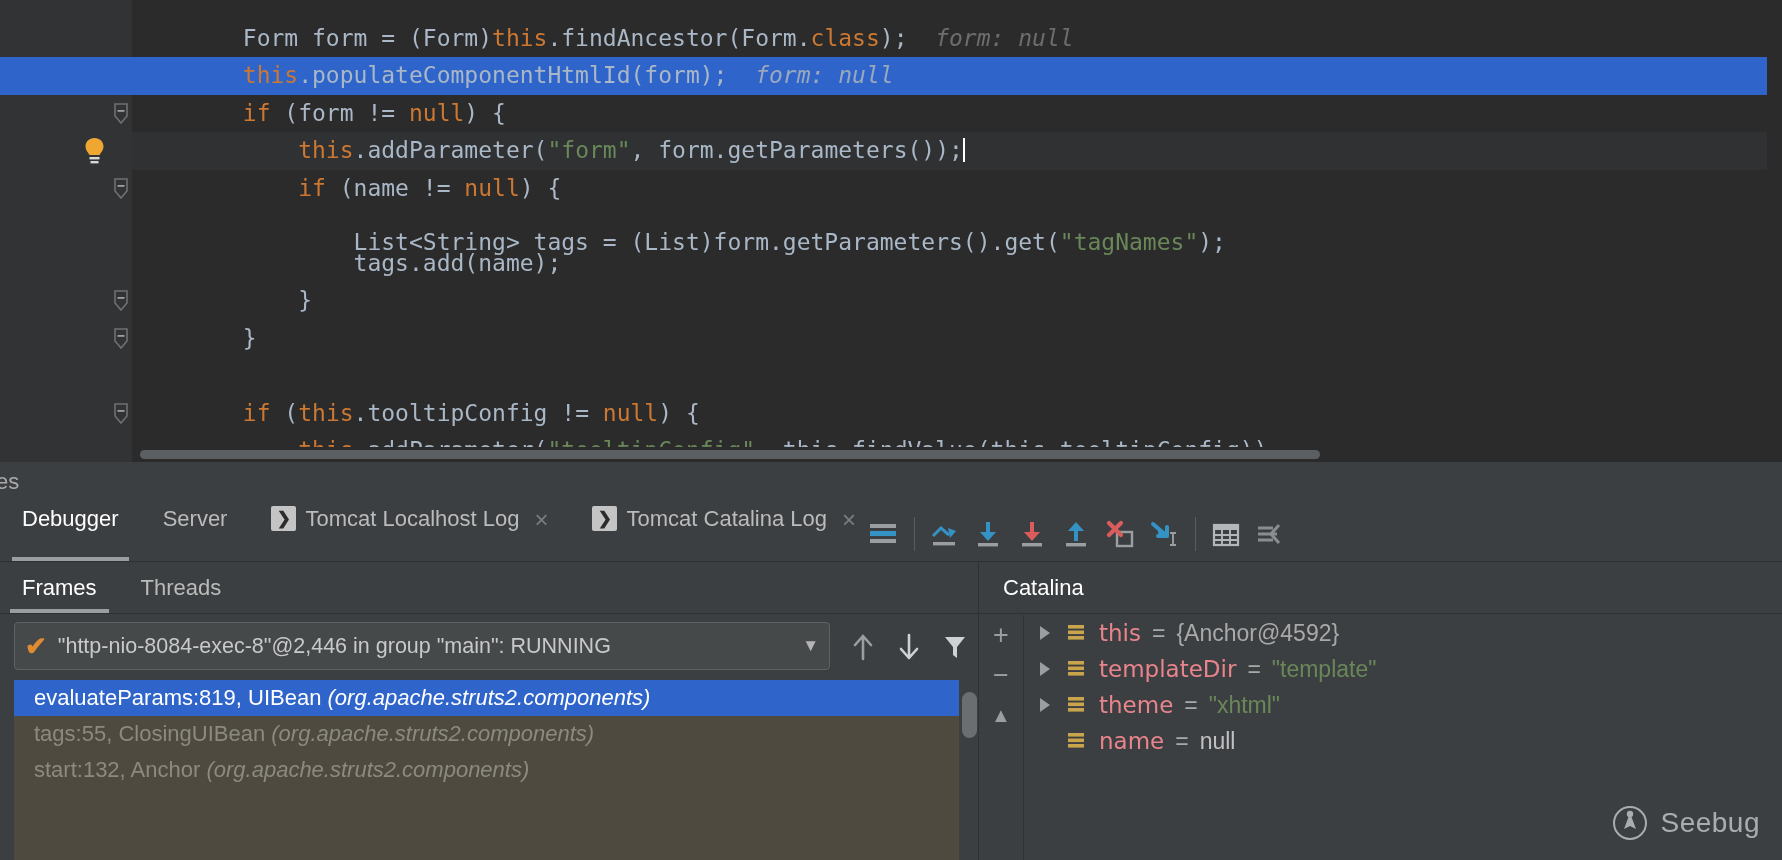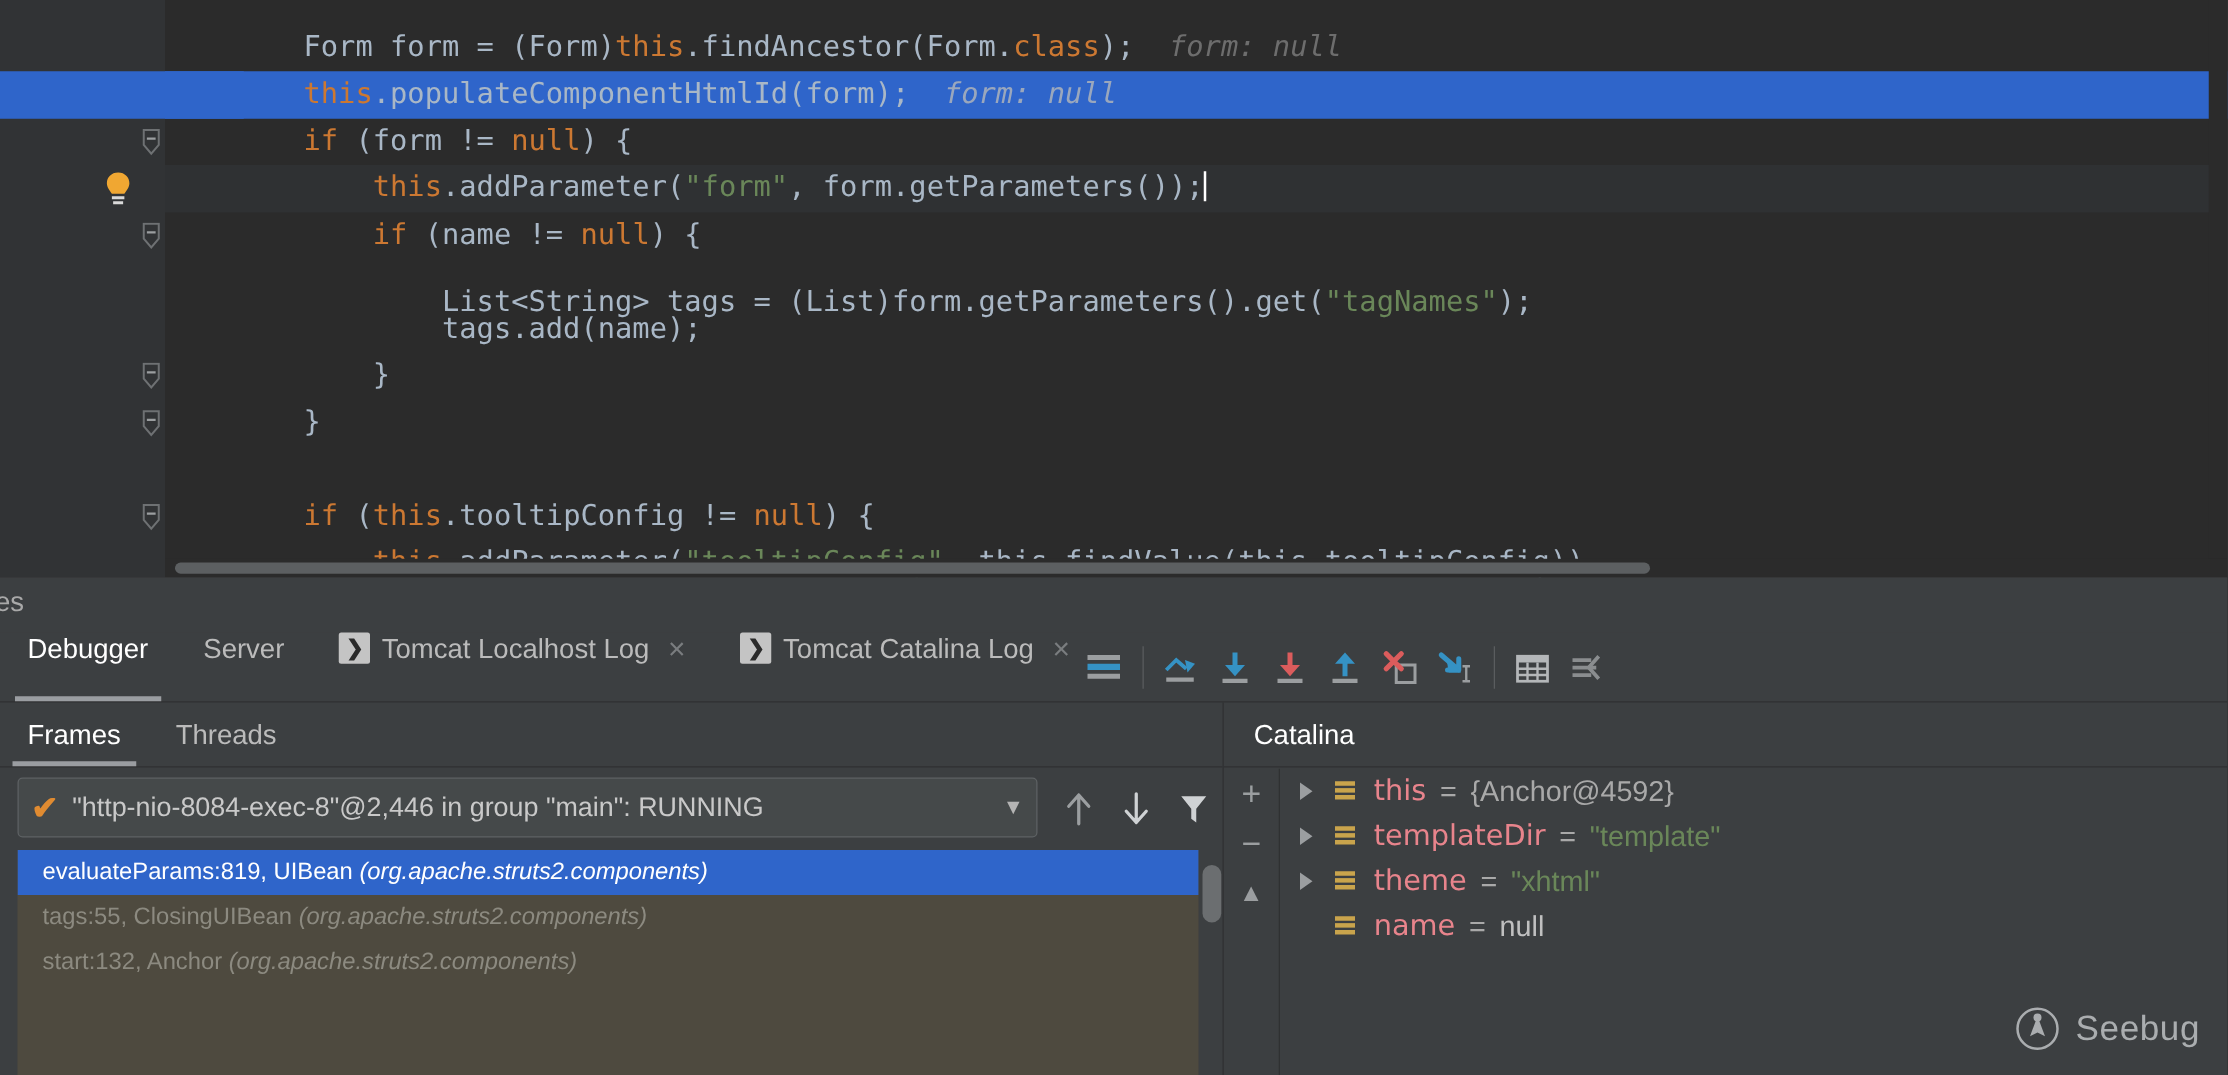--- a/index.html
+++ b/index.html
@@ -102,21 +102,21 @@
     background:#45494a; border:1px solid #5e6264; border-radius:4px;
     display:flex; align-items:center; padding:0 10px; gap:11px;
   }
   .tick { color:#e08b31; font-size:26px; font-weight:bold; line-height:1; }
   .threadtxt { font-size:21.5px; color:#c9c9c9; white-space:nowrap; }
   .caret-dn { margin-left:auto; color:#b4b4b4; font-size:17px; }
   .fbtn { position:absolute; top:6px; width:46px; height:38px; display:flex; align-items:center; justify-content:center; }
 
   .frames { position:absolute; left:14px; top:118px; width:945px; height:180px; background:#4e4a3f; overflow:hidden; }
   .frame-row {
-    height:36px; line-height:36px; padding-left:20px; font-size:19px;
+    height:36px; line-height:36px; padding-left:20px; font-size:22px;
     color:#8c8a80; white-space:nowrap;
   }
   .frame-row.sel { background:#2f65ca; color:#ffffff; }
   .frame-row i { font-style:italic; }
   .frames-scroll { position:absolute; left:959px; top:118px; width:19px; height:180px; background:#3c3f41; }
   .frames-thumb { position:absolute; left:3px; top:12px; width:15px; height:46px; border-radius:8px; background:#6b6e70; }
 
   .splitter { position:absolute; left:978px; top:0; width:1px; height:298px; background:#2f3132; }
 
   .varpane { position:absolute; left:979px; top:0; width:803px; height:298px; }

